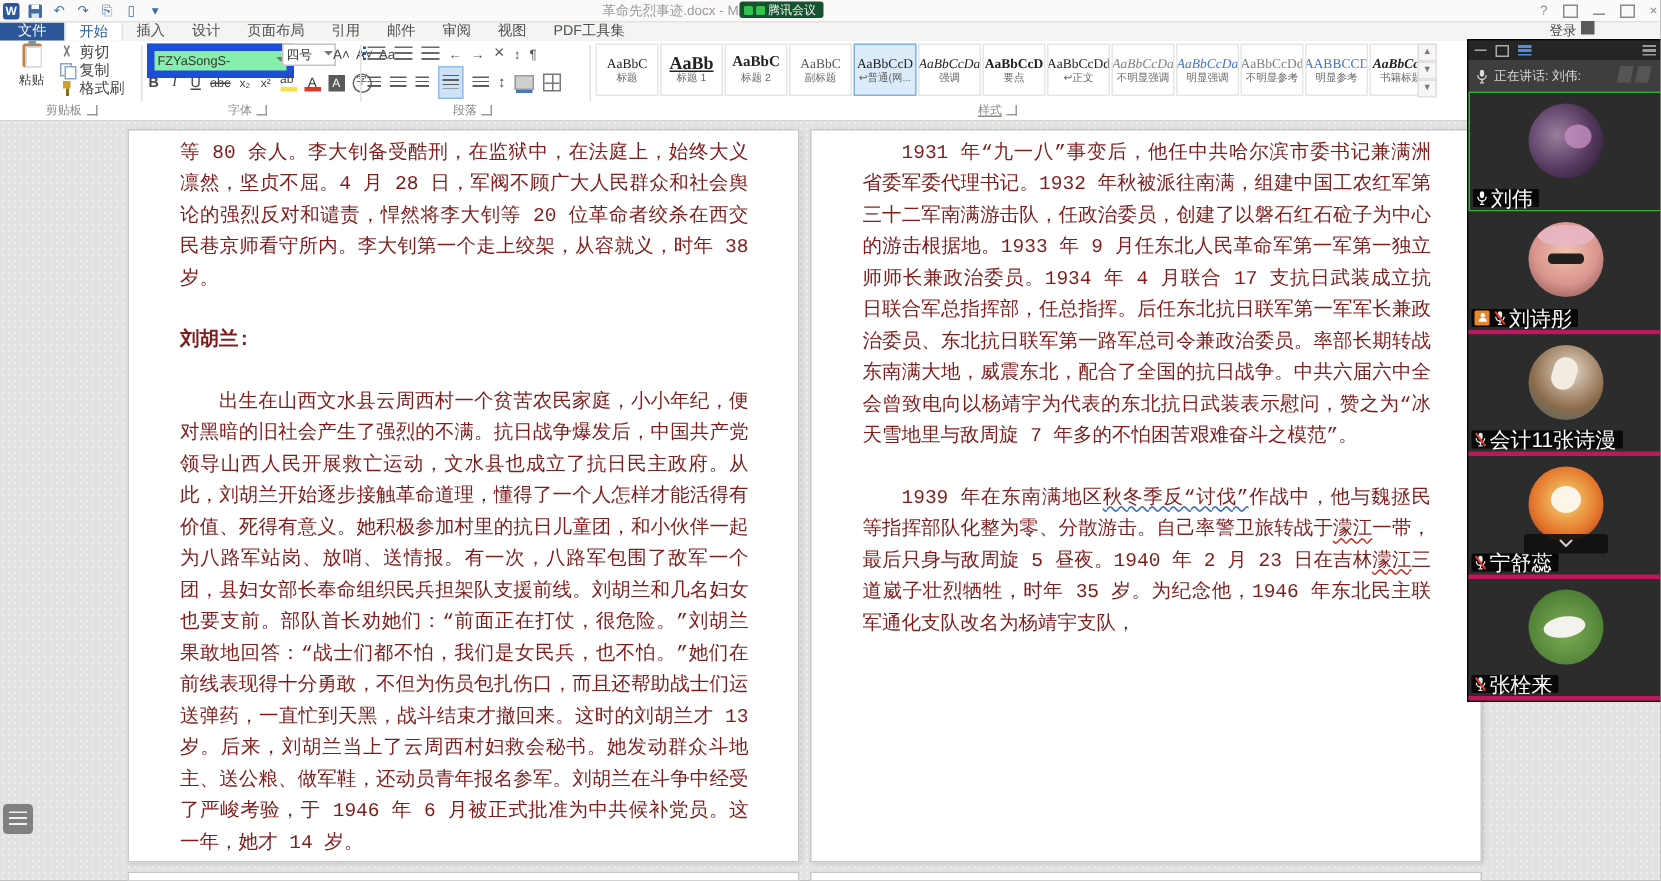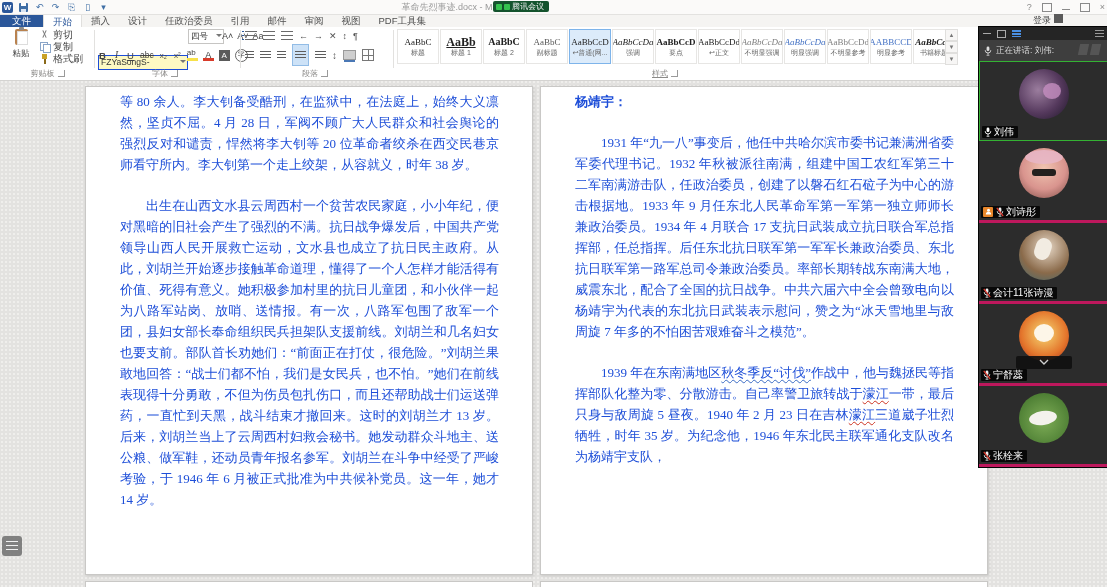--- a/index.html
+++ b/index.html
@@ -48,22 +48,22 @@
   .clip-small{position:absolute;left:40px;display:flex;align-items:center;gap:3px;height:12px;}
   .clip-small .t{font-size:10px;color:#444;}
   .mini-ic{width:10px;height:10px;display:inline-block;position:relative;}
   .ic-cut:before,.ic-cut:after{content:"";position:absolute;left:4px;top:0;width:1px;height:8px;background:#777;transform:rotate(25deg);}
   .ic-cut:after{transform:rotate(-25deg);}
   .ic-copy:before{content:"";position:absolute;left:0;top:0;width:6px;height:7px;border:1px solid #8aa5c8;background:#fff;}
   .ic-copy:after{content:"";position:absolute;left:3px;top:2px;width:6px;height:7px;border:1px solid #8aa5c8;background:#fff;}
   .ic-brush:before{content:"";position:absolute;left:2px;top:0;width:5px;height:5px;background:#c9a227;}
   .ic-brush:after{content:"";position:absolute;left:4px;top:5px;width:1.5px;height:5px;background:#8a6a1a;}
   
-  .fname{position:absolute;left:0;top:2px;width:84px;height:13px;border:1px solid #1d4ed8;background:#fef9c3;font-size:8.5px;color:#333;
-         line-height:13px;padding:0 2px;white-space:nowrap;overflow:hidden;margin-top:26px;}
+  .fname{position:absolute;left:0;top:2px;width:84px;height:13px;border:5px solid #1d4ed8;background:#86efac;font-size:8.5px;color:#333;
+         line-height:13px;padding:0 2px;white-space:nowrap;overflow:hidden;}
   .fsize{position:absolute;left:90px;top:2px;width:30px;height:13px;border:1px solid #c6c5c3;background:#fff;font-size:8.5px;color:#333;line-height:13px;padding:0 2px;}
   .dd{position:absolute;right:1px;top:4px;width:0;height:0;border-left:3px solid transparent;border-right:3px solid transparent;border-top:3px solid #777;}
   .fbtns1{position:absolute;left:124px;top:2px;display:flex;gap:4px;align-items:center;height:13px;font-size:9px;color:#444;}
   .fbtns2{position:absolute;left:0;top:21px;display:flex;gap:5px;align-items:center;height:14px;font-size:9.5px;color:#444;}
   .fb{min-width:9px;text-align:center;}
   .fb.b{font-weight:bold;}
   .fb.i{font-style:italic;font-family:"Liberation Serif",serif;}
   .fb.u{text-decoration:underline;}
   .fb.strike{text-decoration:line-through;font-size:8.5px;}
   .hl-ic{width:11px;height:11px;position:relative;}
@@ -106,21 +106,21 @@
   .gal-scroll{position:absolute;left:548px;top:2px;width:13px;height:33px;display:flex;flex-direction:column;}
   .gs-btn{flex:1;border:1px solid #e0dfdd;background:#f7f6f5;font-size:6px;color:#777;text-align:center;line-height:10px;}
   
   .docarea{position:absolute;left:0;top:80px;width:1107px;height:507px;
            background-color:#e3e2e0;background-image:radial-gradient(#efeeec 1px,transparent 1px);background-size:4px 4px;z-index:1;}
   .page{position:absolute;top:6px;height:487px;width:446px;background:#fff;border:1px solid #c9c8c6;box-shadow:1px 1px 3px rgba(0,0,0,.12);}
   .page.p1{left:85px;}
   .page.p2{left:540px;}
   .page-sliver{position:absolute;top:501px;height:10px;width:446px;background:#fff;border:1px solid #c9c8c6;}
   .pcontent{position:absolute;left:34px;right:33px;top:4px;bottom:4px;overflow:hidden;
-            font-family:Liberation Serif, serif;font-size:13px;line-height:21px;color:#1d4ed8;text-align:justify;}
+            font-family:Liberation Mono, monospace;font-size:13px;line-height:21px;color:#7f1d1d;text-align:justify;}
   .pcontent p{margin:0 0 20px 0;text-indent:2em;}
   .pcontent p.noindent{text-indent:0;}
   .doc-h{font-weight:bold;margin:0 0 20px 0;}
   .mark-underline-blue{border-bottom:1px solid #4a7ebb;}
   .mark-wavy-blue{text-decoration:underline wavy #3a6bc4 1px;text-underline-offset:2px;}
   .mark-wavy-red{text-decoration:underline wavy #cc3322 1px;text-underline-offset:2px;}
   
   .float-widget{position:absolute;left:2px;top:536px;width:20px;height:20px;background:rgba(110,110,110,.85);border-radius:3px;z-index:20;
                 display:flex;align-items:center;justify-content:center;}
   .fw-lines{width:12px;height:10px;background:repeating-linear-gradient(to bottom,#f0f0f0 0 1.2px,transparent 1.2px 4px);}
@@ -146,21 +146,21 @@
   .av2 .glasses{position:absolute;left:13px;top:21px;width:24px;height:7px;border-radius:3px;background:#23201e;}
   .av2 .scarf{position:absolute;left:6px;top:2px;width:38px;height:14px;border-radius:50%;background:#e8b7c8;opacity:.85;}
   .av3{background:radial-gradient(circle at 55% 35%,#e8d9c8,#8a6a4a 60%,#3f6a72 100%);}
   .av3 .paw{position:absolute;left:16px;top:8px;width:16px;height:22px;border-radius:8px;background:#f2ece2;transform:rotate(18deg);}
   .av4{background:radial-gradient(circle at 50% 55%,#7fae57,#4c7d33 75%,#2f5522 100%);}
   .av4 .cat{position:absolute;left:10px;top:18px;width:28px;height:14px;border-radius:50%;background:#f4f2ec;transform:rotate(-8deg);}
   .av5{background:radial-gradient(circle at 50% 45%,#f6d974,#e4762c 60%,#a72a18 100%);}
   .av5 .face{position:absolute;left:15px;top:13px;width:20px;height:18px;border-radius:50%;background:#fdf6e8;}
   .name-tag{position:absolute;left:2px;bottom:2px;display:flex;align-items:center;gap:2px;background:rgba(0,0,0,.82);
             padding:1px 4px 1px 2px;border-radius:1px;}
-  .name-tag .nm{color:#fff;font-size:10px;line-height:10px;white-space:nowrap;}
+  .name-tag .nm{color:#fff;font-size:14px;line-height:10px;white-space:nowrap;}
   .host-badge{width:10px;height:10px;background:#e8862a;border-radius:1px;display:flex;align-items:center;justify-content:center;margin-right:1px;}
   .collapse{position:absolute;left:50%;bottom:14px;transform:translateX(-50%);width:56px;height:13px;background:rgba(15,15,15,.9);
             border-radius:2px;display:flex;align-items:center;justify-content:center;}
 </style>
 </head>
 <body>
 
 <div class="screen">
 
   <div class="titlebar">
@@ -192,21 +192,21 @@
   <div class="signin">
     <span class="t">登录</span>
     <span class="sq"></span>
   </div>
 
   <div class="tabs">
     <span class="tab file">文件</span>
     <span class="tab active">开始</span>
     <span class="tab">插入</span>
     <span class="tab">设计</span>
-    <span class="tab">任政治委员</span>
+    <span class="tab">页面布局</span>
     <span class="tab">引用</span>
     <span class="tab">邮件</span>
     <span class="tab">审阅</span>
     <span class="tab">视图</span>
     <span class="tab">PDF工具集</span>
   </div>
 
   <div class="ribbon">
 
     <div class="rgroup" style="left:0;width:93px;">
@@ -348,28 +348,28 @@
       <span class="glabel" style="left:270px;width:90px;"><span>段落</span><span class="launcher"></span></span>
       <span class="glabel" style="left:620px;width:90px;text-decoration:underline;"><span>样式</span><span class="launcher"></span></span>
     </div>
   </div>
 
   <div class="docarea">
 
     <div class="page p1">
       <div class="pcontent">
         <p class="noindent">等 80 余人。李大钊备受酷刑，在监狱中，在法庭上，始终大义凛然，坚贞不屈。4 月 28 日，军阀不顾广大人民群众和社会舆论的强烈反对和谴责，悍然将李大钊等 20 位革命者绞杀在西交民巷京师看守所内。李大钊第一个走上绞架，从容就义，时年 38 岁。</p>
+        <div class="doc-h">刘胡兰:</div>
         <p>出生在山西文水县云周西村一个贫苦农民家庭，小小年纪，便对黑暗的旧社会产生了强烈的不满。抗日战争爆发后，中国共产党领导山西人民开展救亡运动，文水县也成立了抗日民主政府。从此，刘胡兰开始逐步接触革命道理，懂得了一个人怎样才能活得有价值、死得有意义。她积极参加村里的抗日儿童团，和小伙伴一起为八路军站岗、放哨、送情报。有一次，八路军包围了敌军一个团，县妇女部长奉命组织民兵担架队支援前线。刘胡兰和几名妇女也要支前。部队首长劝她们：“前面正在打仗，很危险。”刘胡兰果敢地回答：“战士们都不怕，我们是女民兵，也不怕。”她们在前线表现得十分勇敢，不但为伤员包扎伤口，而且还帮助战士们运送弹药，一直忙到天黑，战斗结束才撤回来。这时的刘胡兰才 13 岁。后来，刘胡兰当上了云周西村妇救会秘书。她发动群众斗地主、送公粮、做军鞋，还动员青年报名参军。刘胡兰在斗争中经受了严峻考验，于 1946 年 6 月被正式批准为中共候补党员。这一年，她才 14 岁。</p>
 
       </div>
     </div>
 
     <div class="page p2">
       <div class="pcontent">
-        <div class="doc-h">杨靖宇：</div>
         <p>1931 年“九一八”事变后，他任中共哈尔滨市委书记兼满洲省委军委代理书记。1932 年秋被派往南满，组建中国工农红军第三十二军南满游击队，任政治委员，创建了以磐石红石砬子为中心的游击根据地。1933 年 9 月任东北人民革命军第一军第一独立师师长兼政治委员。1934 年 4 月联合 17 支抗日武装成立抗日联合军总指挥部，任总指挥。后任东北抗日联军第一军军长兼政治委员、东北抗日联军第一路军总司令兼政治委员。率部长期转战东南满大地，威震东北，配合了全国的抗日战争。中共六届六中全会曾致电向以杨靖宇为代表的东北抗日武装表示慰问，赞之为“冰天雪地里与敌周旋 7 年多的不怕困苦艰难奋斗之模范”。</p>
         <p><span>1939 年在东南满地区</span><span class="mark-wavy-blue">秋冬季反“讨伐”</span><span>作战中，他与魏拯民等指挥部队化整为零、分散游击。自己率警卫旅转战于</span><span class="mark-wavy-red">濛江</span><span>一带，最后只身与敌周旋 5 昼夜。1940 年 2 月 23 日在吉林</span><span class="mark-wavy-red">濛江</span><span>三道崴子壮烈牺牲，时年 35 岁。为纪念他，1946 年东北民主联军通化支队改名为杨靖宇支队，</span></p>
       </div>
     </div>
 
     <div class="page-sliver" style="left:85px;"></div>
     <div class="page-sliver" style="left:540px;"></div>
   </div>
 
   <div class="float-widget">

